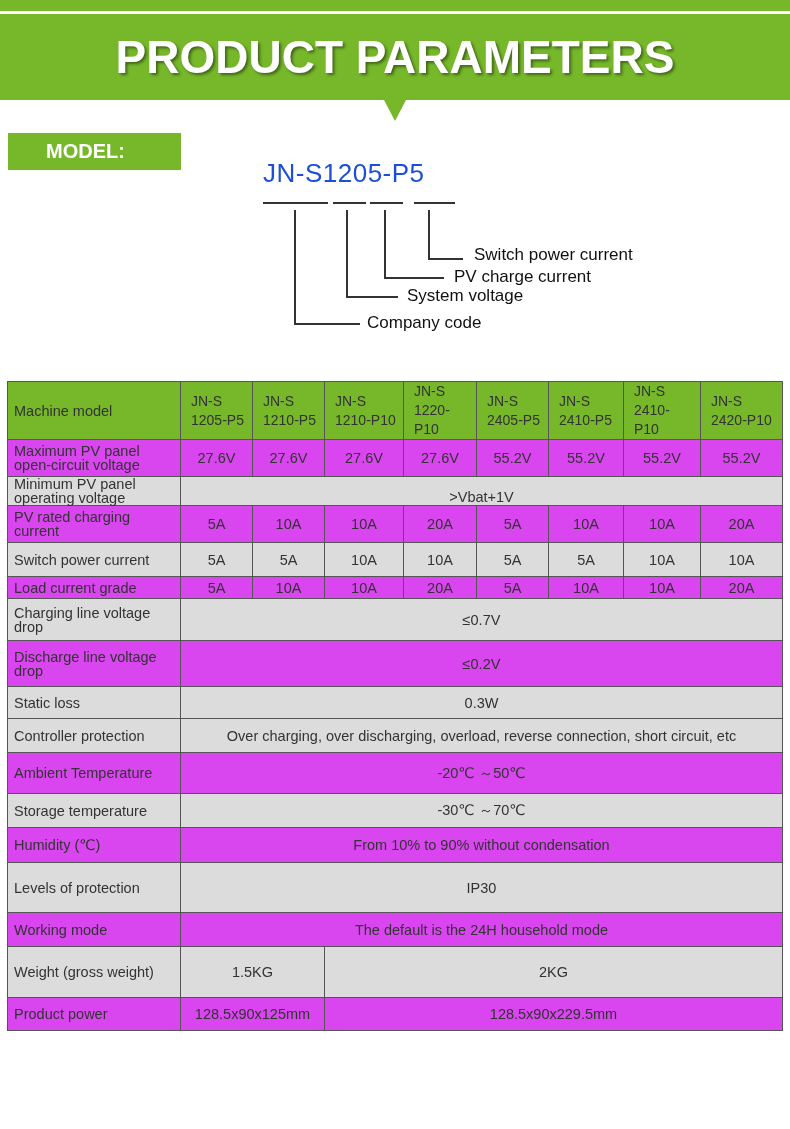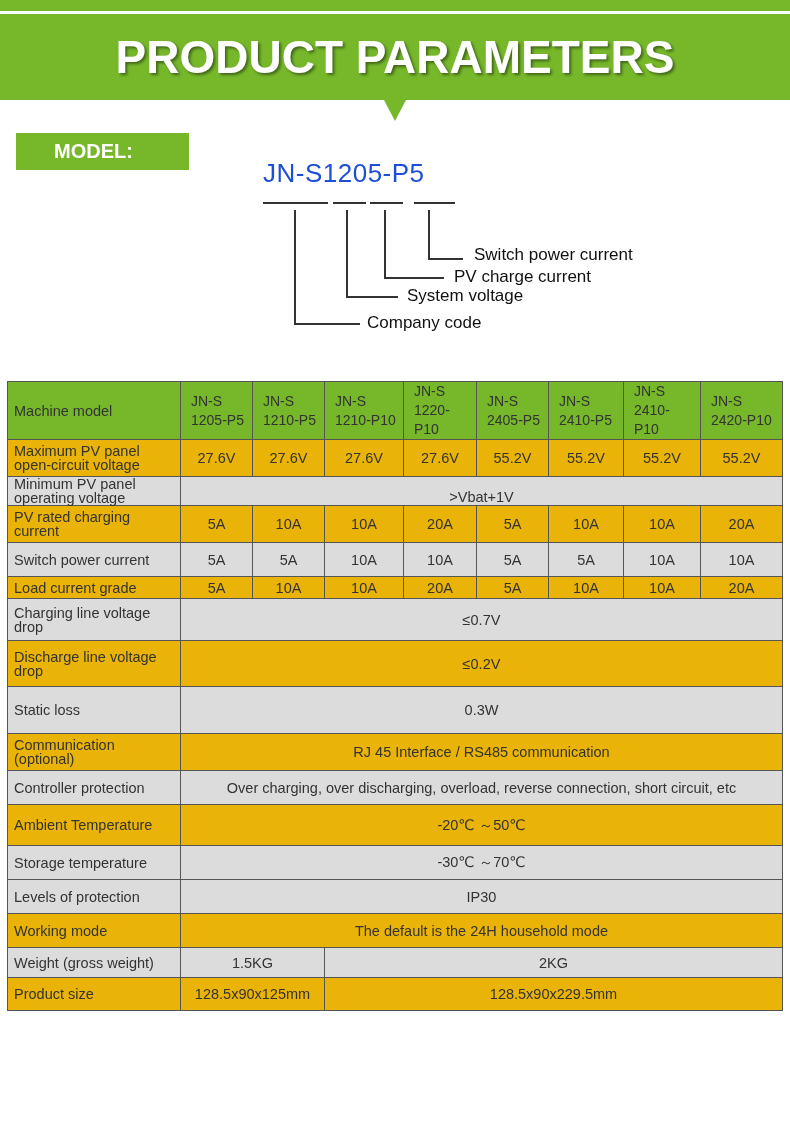--- a/index.html
+++ b/index.html
@@ -3,36 +3,36 @@
 <meta charset="utf-8">
 <style>
   html, body { margin:0; padding:0; background:#fff; }
   body { width:790px; height:1129px; position:relative; overflow:hidden; font-family:"Liberation Sans", "DejaVu Sans", sans-serif; color:#222; }
   .banner-top { position:absolute; left:0; top:0; width:790px; height:11px; background:#76b82a; }
   .banner-line { position:absolute; left:0; top:11px; width:790px; height:3px; background:#fff; }
   .banner { position:absolute; left:0; top:14px; width:790px; height:86px; background:#76b82a; }
   .banner-title { position:absolute; left:0; top:14px; width:790px; height:86px; line-height:86px; text-align:center; color:#fff; font-weight:bold; font-size:46px; letter-spacing:0px; text-shadow:2px 2px 3px rgba(0,0,0,0.45); font-family:"Liberation Sans", sans-serif; }
   .banner-notch { position:absolute; left:384px; top:100px; width:0; height:0; border-left:11px solid transparent; border-right:11px solid transparent; border-top:21px solid #76b82a; }
 
-  .model-badge { position:absolute; left:16px; top:133px; width:173px; height:37px; background:#76b82a; color:#fff; font-weight:bold; font-size:20px; line-height:37px; padding-left:38px; box-sizing:border-box; }
+  .model-badge { position:absolute; left:8px; top:133px; width:173px; height:37px; background:#76b82a; color:#fff; font-weight:bold; font-size:20px; line-height:37px; padding-left:38px; box-sizing:border-box; }
 
   .model-code { position:absolute; left:263px; top:158px; font-size:26px; color:#1d4ed8; letter-spacing:0.5px; font-family:"Liberation Sans", sans-serif; }
   .seg { position:absolute; height:2px; background:#333; top:202px; }
   .vline { position:absolute; width:2px; background:#333; }
   .hline { position:absolute; height:2px; background:#333; }
   .callout { position:absolute; font-size:17px; color:#111; white-space:nowrap; }
 
   table.params { position:absolute; left:7px; top:381px; width:775px; border-collapse:collapse; table-layout:fixed; font-size:14px; }
   table.params td { border:1px solid #555; padding:0 6px; color:#333; vertical-align:middle; }
   table.params td.lbl { padding-left:6px; font-size:14.5px; line-height:14px; }
   table.params td.val { text-align:center; font-size:14.5px; }
   table.params td.hdr { font-size:14px; line-height:19px; text-align:left; padding-left:10px; color:#333; }
   tr.green td { background:#76b82a; }
   tr.grey td { background:#dcdcdc; }
-  tr.white td { background:#eab308; }
+  tr.white td { background:#d946ef; }
 </style>
 </head>
 <body>
 
 <div class="banner-top"></div>
 <div class="banner-line"></div>
 <div class="banner"></div>
 <div class="banner-title">PRODUCT PARAMETERS</div>
 <div class="banner-notch"></div>
 
@@ -134,52 +134,52 @@
     <td class="val">20A</td>
   </tr>
   <tr class="grey" style="height:42px;">
     <td class="lbl">Charging line voltage drop</td>
     <td class="val" colspan="8">≤0.7V</td>
   </tr>
   <tr class="white" style="height:46px;">
     <td class="lbl">Discharge line voltage drop</td>
     <td class="val" colspan="8">≤0.2V</td>
   </tr>
-  <tr class="grey" style="height:47px;">
+  <tr class="grey" style="height:32px;">
     <td class="lbl">Static loss</td>
     <td class="val" colspan="8">0.3W</td>
-  </tr>
-  <tr class="white" style="height:37px;">
-    <td class="lbl">Communication (optional)</td>
-    <td class="val" colspan="8">RJ 45 Interface / RS485 communication</td>
   </tr>
   <tr class="grey" style="height:34px;">
     <td class="lbl">Controller protection</td>
     <td class="val" colspan="8">Over charging, over discharging, overload, reverse connection, short circuit, etc</td>
   </tr>
   <tr class="white" style="height:41px;">
     <td class="lbl">Ambient Temperature</td>
     <td class="val" colspan="8">-20℃ ～50℃</td>
   </tr>
   <tr class="grey" style="height:34px;">
     <td class="lbl">Storage temperature</td>
     <td class="val" colspan="8">-30℃ ～70℃</td>
   </tr>
-  <tr class="grey" style="height:34px;">
+  <tr class="white" style="height:35px;">
+    <td class="lbl">Humidity (℃)</td>
+    <td class="val" colspan="8">From 10% to 90% without condensation</td>
+  </tr>
+  <tr class="grey" style="height:50px;">
     <td class="lbl">Levels of protection</td>
     <td class="val" colspan="8">IP30</td>
   </tr>
   <tr class="white" style="height:34px;">
     <td class="lbl">Working mode</td>
     <td class="val" colspan="8">The default is the 24H household mode</td>
   </tr>
-  <tr class="grey" style="height:30px;">
+  <tr class="grey" style="height:51px;">
     <td class="lbl">Weight (gross weight)</td>
     <td class="val" colspan="2">1.5KG</td>
     <td class="val" colspan="6">2KG</td>
   </tr>
   <tr class="white" style="height:33px;">
-    <td class="lbl">Product size</td>
+    <td class="lbl">Product power</td>
     <td class="val" colspan="2">128.5x90x125mm</td>
     <td class="val" colspan="6">128.5x90x229.5mm</td>
   </tr>
 </tbody>
   </table>
 
 </body></html>

